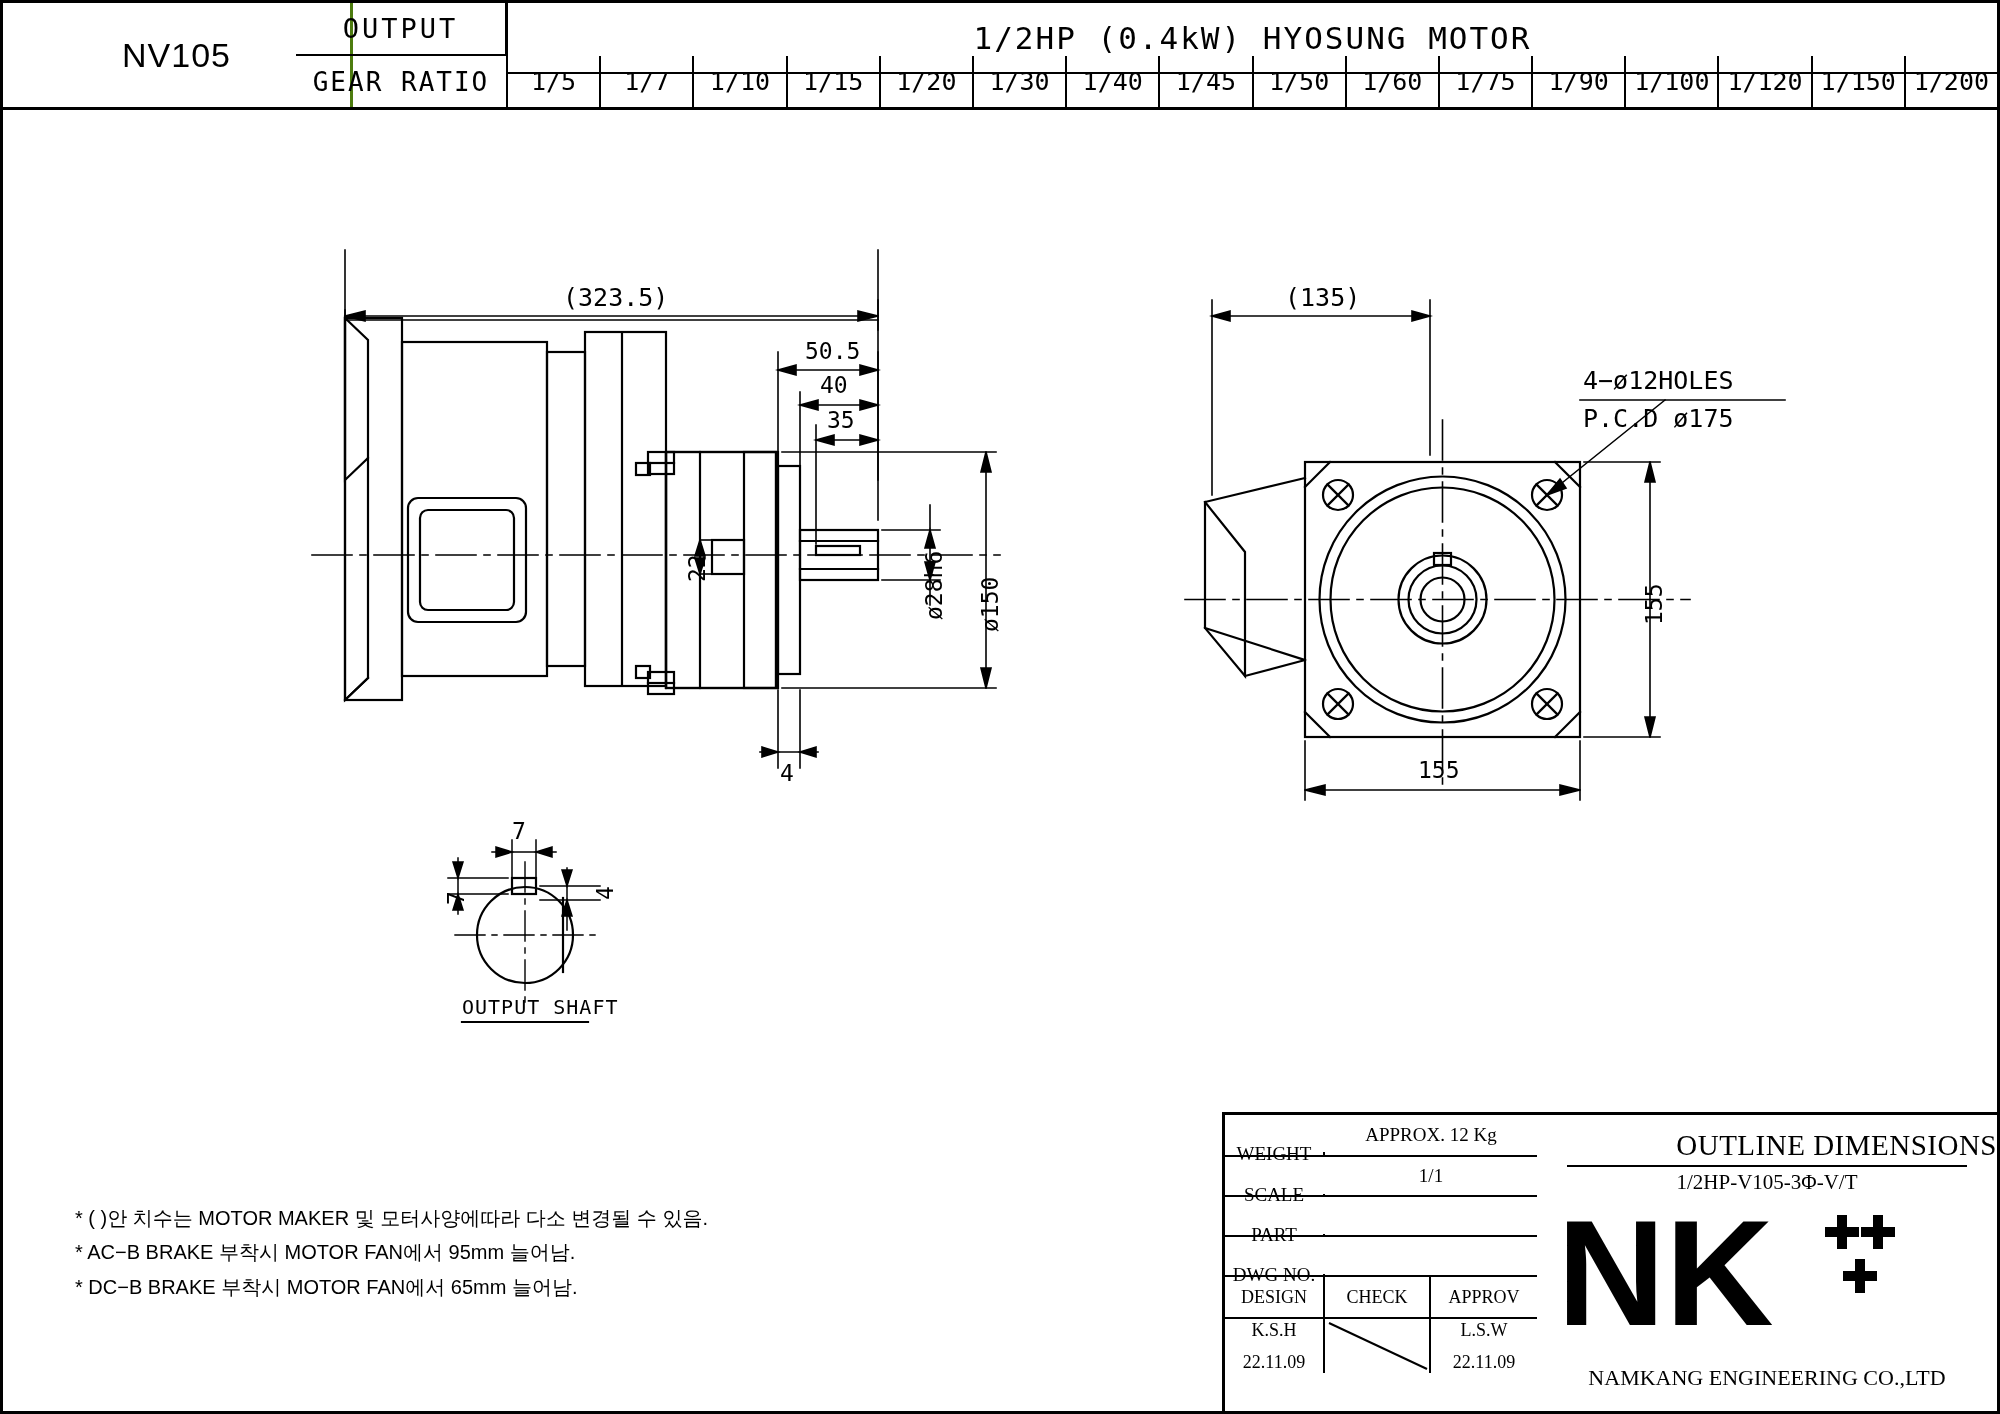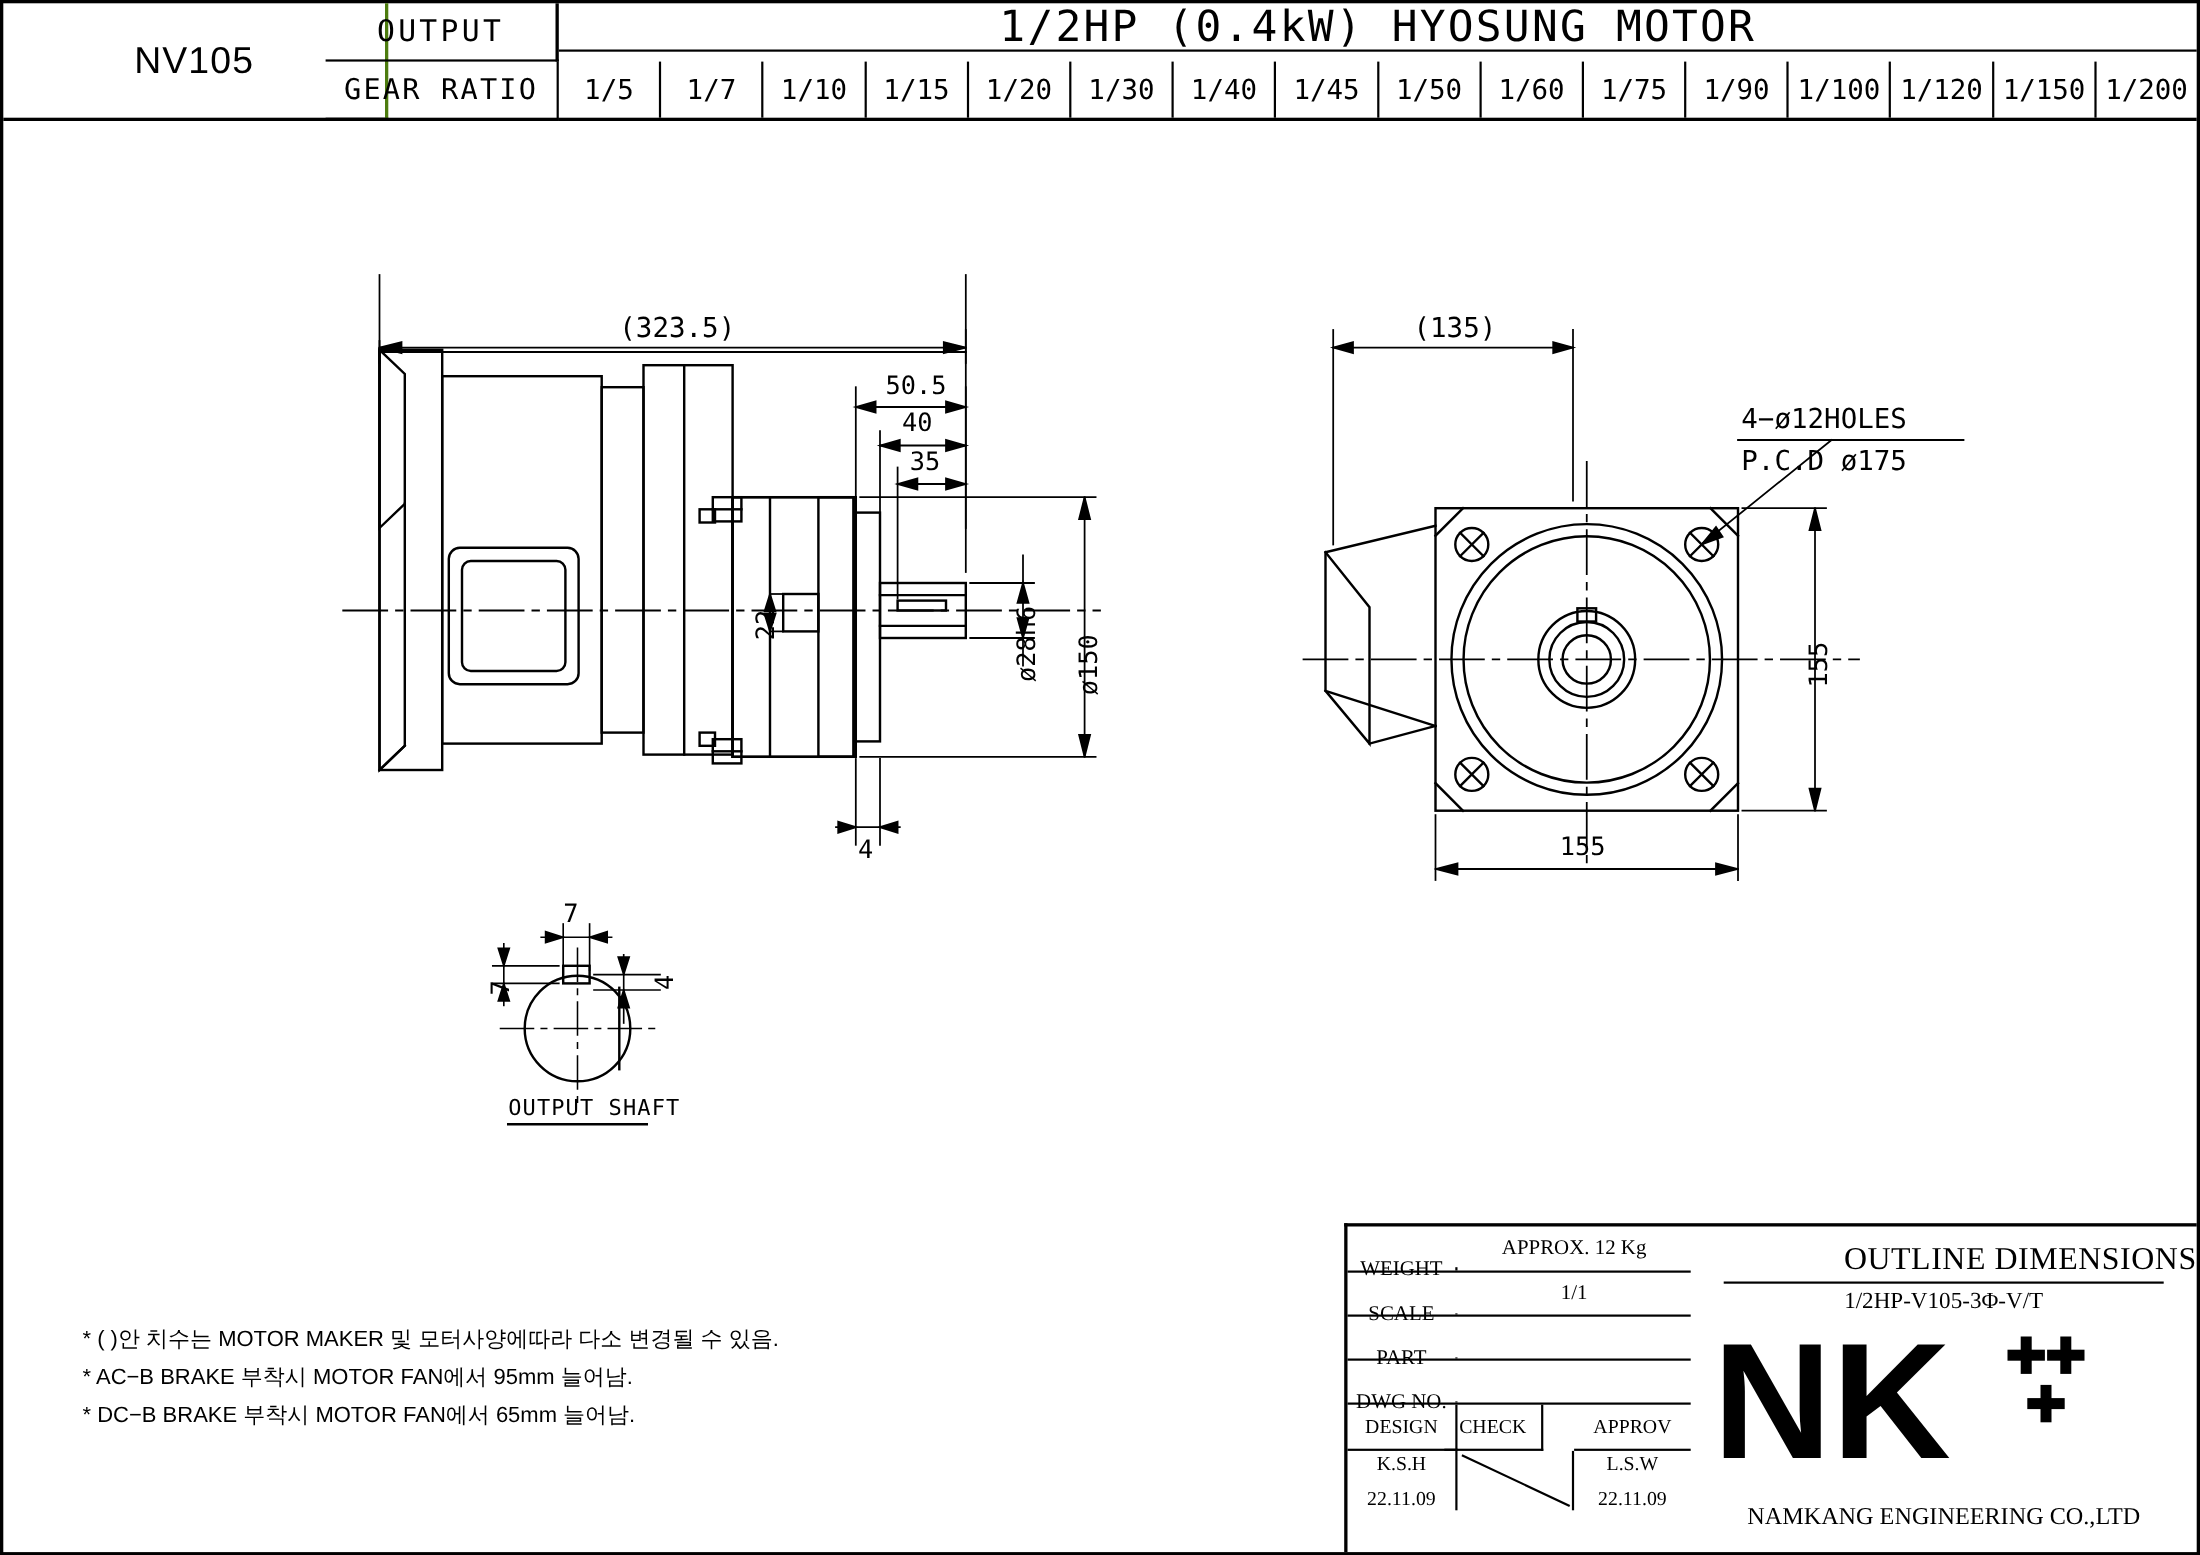--- a/index.html
+++ b/index.html
@@ -3,21 +3,21 @@
 <meta charset="utf-8">
 <style>
   html,body{margin:0;padding:0;background:#ffffff;}
   body{width:2000px;height:1414px;font-family:"Liberation Sans",sans-serif;color:#000;position:relative;overflow:hidden;}
   .sheet{position:absolute;left:0;top:0;width:2000px;height:1414px;border:3px solid #000;box-sizing:border-box;}
 
   
   .hdr{position:absolute;left:3px;top:3px;width:1994px;height:107px;}
   .hdr-model{position:absolute;left:0;top:0;width:350px;height:107px;border-right:3px solid #4d7c0f;border-bottom:3px solid #000;box-sizing:border-box;display:flex;align-items:center;justify-content:center;font-size:34px;letter-spacing:1px;}
   .hdr-out-lbl{position:absolute;left:293px;top:0;width:212px;height:53px;border-right:3px solid #000;border-bottom:2px solid #000;box-sizing:border-box;display:flex;align-items:center;justify-content:center;font-size:27px;letter-spacing:3px;font-family:"DejaVu Sans Mono",monospace;}
-  .hdr-out-val{position:absolute;left:505px;top:0;width:1489px;height:44px;border-bottom:2px solid #000;box-sizing:border-box;display:flex;align-items:center;justify-content:center;font-size:39px;letter-spacing:2px;font-family:"DejaVu Sans Mono",monospace;}
+  .hdr-out-val{position:absolute;left:505px;top:0;width:1489px;height:71px;border-bottom:2px solid #000;box-sizing:border-box;display:flex;align-items:center;justify-content:center;font-size:31px;letter-spacing:2px;font-family:"DejaVu Sans Mono",monospace;}
   .hdr-ratio-lbl{position:absolute;left:293px;top:53px;width:212px;height:54px;border-right:2px solid #000;border-bottom:3px solid #000;box-sizing:border-box;display:flex;align-items:center;justify-content:center;font-size:26px;letter-spacing:2px;font-family:"DejaVu Sans Mono",monospace;}
   .hdr-ratios{position:absolute;left:505px;top:53px;width:1489px;height:54px;border-bottom:3px solid #000;box-sizing:border-box;display:flex;}
   .hdr-ratios .cell{flex:1 1 0;border-right:2px solid #000;display:flex;align-items:center;justify-content:center;font-size:25px;font-family:"DejaVu Sans Mono",monospace;}
   .hdr-ratios .cell:last-child{border-right:none;}
 
   
   .draw{position:absolute;left:0;top:0;width:2000px;height:1414px;pointer-events:none;}
   .lbl{position:absolute;font-family:"DejaVu Sans Mono",monospace;font-size:23px;white-space:nowrap;}
   .lbl.sm{font-size:20px;}
 
@@ -321,21 +321,21 @@
       <div class="k">PART</div>
       <div class="v"></div>
     </div>
     <div class="tb-row" style="top:122px;height:40px;">
       <div class="k">DWG NO.</div>
       <div class="v"></div>
     </div>
 
     <div class="tb-sig" style="top:162px;">
       <div class="c" style="left:0;width:100px;">DESIGN</div>
-      <div class="c" style="left:88px;width:90px;">CHECK</div>
+      <div class="c" style="left:100px;width:106px;">CHECK</div>
       <div class="c" style="left:206px;width:106px;border-right:none;">APPROV</div>
       <div class="n" style="left:0;width:100px;">
         <span>K.S.H</span>
         <span>22.11.09</span>
       </div>
       <div class="n" style="left:100px;width:106px;">
         <svg width="106" height="54" style="position:absolute;left:0;top:0;">
           <line x1="4" y1="4" x2="102" y2="50" stroke="#000" stroke-width="2"></line>
         </svg>
       </div>

